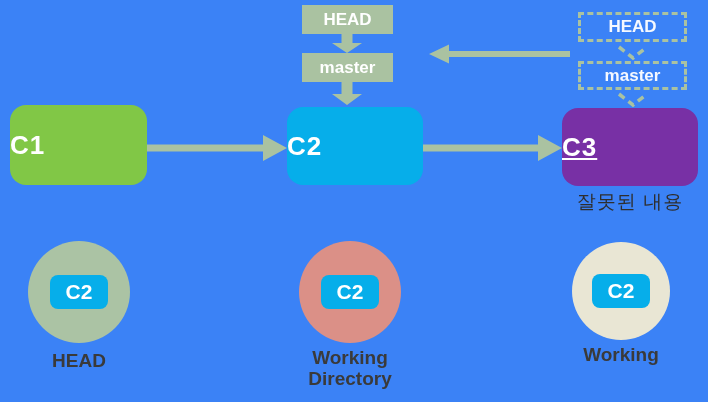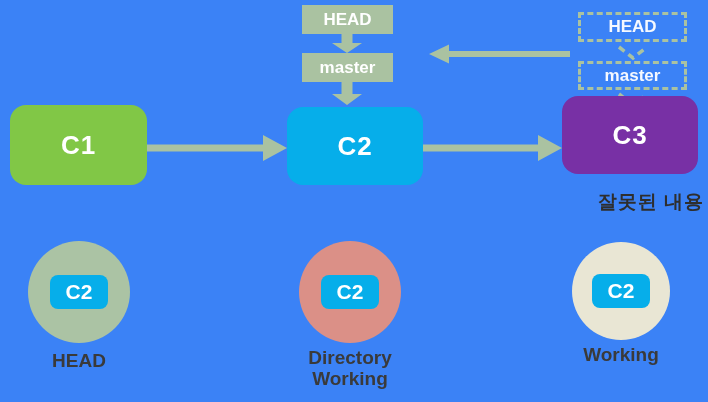--- a/index.html
+++ b/index.html
@@ -28,29 +28,29 @@
     color:rgba(255,255,255,0.95); font-weight:bold; font-size:17px;
     display:flex; align-items:center; justify-content:center;
   }
   .ghost-head   { left:578px; top:12px; }
   .ghost-master { left:578px; top:61px; height:29px; }
 
   
   .commit {
     position:absolute; border-radius:16px;
     color:#FFFFFF; font-weight:bold; font-size:26px; letter-spacing:1px;
-    display:flex; align-items:center; justify-content:center;
+    display:flex; align-items:center; 
   }
   .commit-c1 { left:10px;  top:105px; width:137px; height:80px; background:#81C746; }
   .commit-c2 { left:287px; top:107px; width:136px; height:78px; background:#06AEEA; }
-  .commit-c3 { left:562px; top:96px; width:136px; height:78px; background:#7830A5; }
+  .commit-c3 { left:562px; top:108px; width:136px; height:78px; background:#7830A5;text-decoration:underline; }
 
   .c3-caption {
     position:absolute; left:556px; top:189px; width:148px;
-    text-align:right; font-weight:bold; font-size:19px; color:#2E2E2E;
+    text-align:center; font-weight:normal; font-size:19px; color:#2E2E2E;
     letter-spacing:1px;
   }
 
   .arrow { position:absolute; }
 
   
   .state { position:absolute; }
   .state-head { left:28px;  top:241px; width:102px; }
   .state-wd   { left:279px; top:241px; width:142px; }
   .state-sa   { left:552px; top:242px; width:138px; }
@@ -145,22 +145,22 @@
     <div class="state-label">
       <div>HEAD</div>
     </div>
   </div>
 
   <div class="state state-wd">
     <div class="circle circle-wd">
       <div class="badge">C2</div>
     </div>
     <div class="state-label">
+      <div>Working</div>
       <div>Directory</div>
-      <div>Working</div>
     </div>
   </div>
 
   <div class="state state-sa">
     <div class="circle circle-sa">
       <div class="badge">C2</div>
     </div>
     <div class="state-label">
       <div>Working</div>
     </div>

